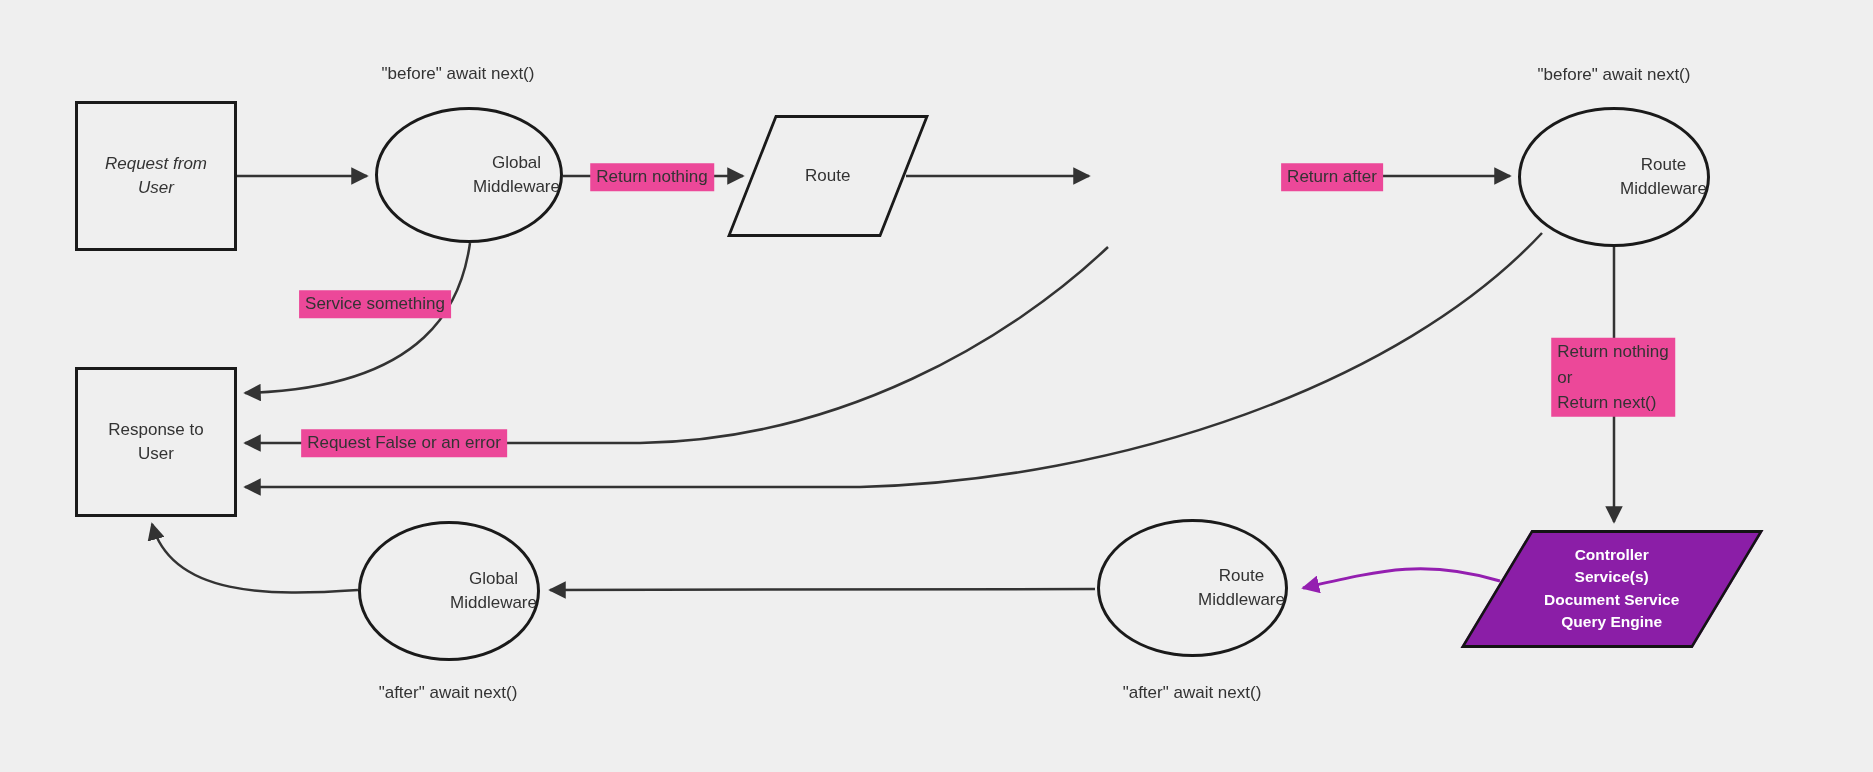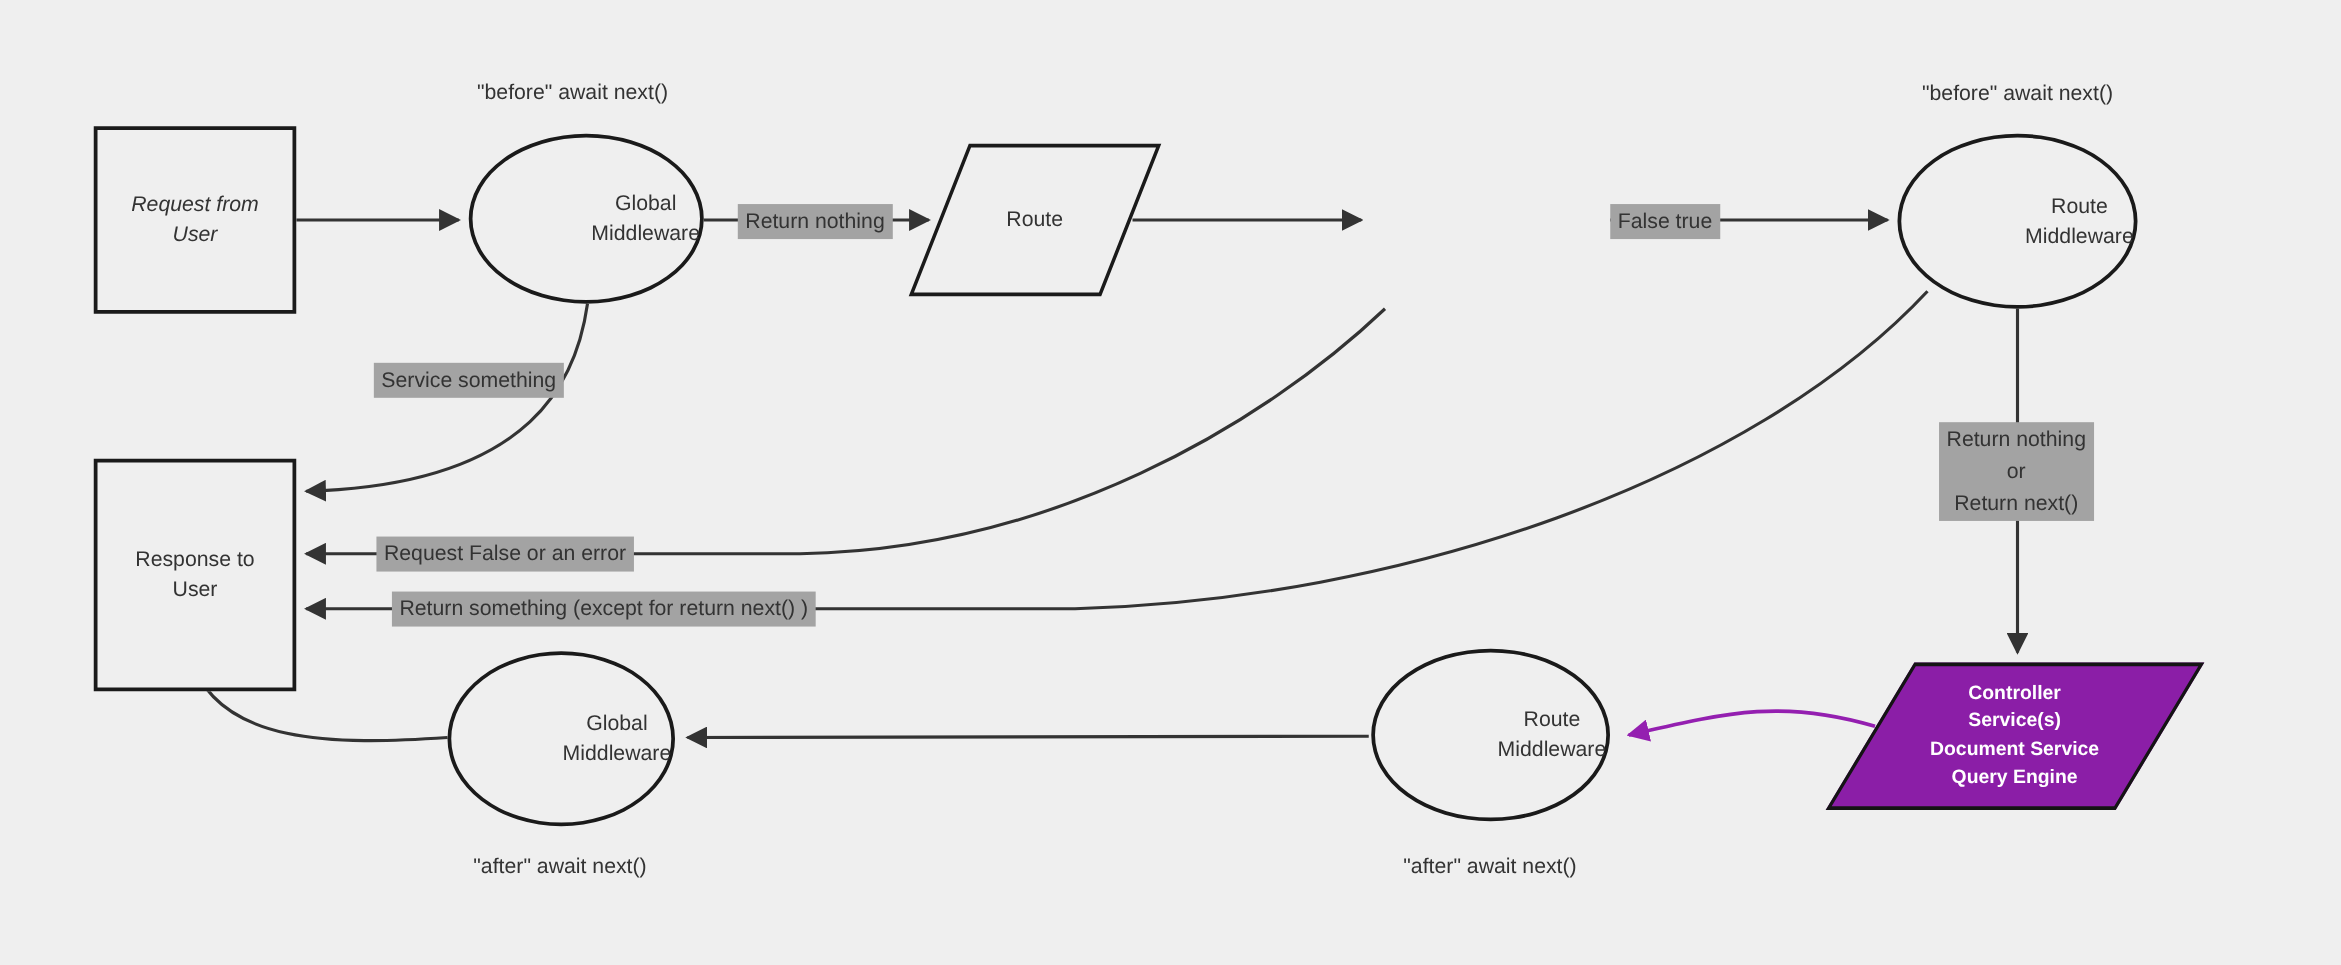--- a/index.html
+++ b/index.html
@@ -12,22 +12,22 @@
     position:absolute;display:flex;align-items:center;justify-content:center;
     text-align:center;border:3px solid #1a1a1a;box-sizing:border-box;
     font-size:17px;line-height:1.4;background:#efefef;
   }
   .ellipse{border-radius:50%;justify-content:flex-end;}
   .round{border-radius:28px;}
   .nl{white-space:pre-line;}
   .purple-node{background:#8b1ea7;border-color:#141414;}
   .purple-node .nl{color:#ffffff;font-weight:bold;font-size:15.5px;line-height:1.45;}
   .edge-label{
-    position:absolute;transform:translate(-50%,-50%);background:#a3a3a3;
-    padding:1px 6px;font-size:17px;white-space:pre-line;text-align:center;line-height:1.5;
+    position:absolute;transform:translate(-50%,-50%);background:#ec4899;
+    padding:1px 6px;font-size:17px;white-space:pre-line;line-height:1.5;
   }
   .anno{
     position:absolute;transform:translate(-50%,-50%);
     font-size:17px;white-space:nowrap;color:#333333;
   }
 </style>
 </head>
 <body>
 
 <div class="canvas">
@@ -69,21 +69,21 @@
   <div class="node" style="left:751px;top:115px;width:154px;height:122px;transform:skewX(-21.5deg);">
     <span class="nl" style="transform:skewX(21.5deg);">Route</span>
   </div>
 
 
   <div class="node ellipse" style="left:1518px;top:107px;width:192px;height:140px;">
     <span class="nl">Route
 Middleware</span>
   </div>
 
-  <div class="node" style="left:75px;top:367px;width:162px;height:186px;">
+  <div class="node" style="left:75px;top:367px;width:162px;height:150px;">
     <span class="nl">Response to
 User</span>
   </div>
 
   <div class="node purple-node" style="left:1496px;top:530px;width:232px;height:118px;transform:skewX(-31deg);">
     <span class="nl" style="transform:skewX(31deg);">Controller
 Service(s)
 Document Service
 Query Engine</span>
   </div>
@@ -93,27 +93,26 @@
 Middleware</span>
   </div>
 
   <div class="node ellipse" style="left:358px;top:521px;width:182px;height:140px;">
     <span class="nl">Global
 Middleware</span>
   </div>
 
   <div class="edge-label" style="left:652px;top:177px;">Return nothing</div>
 
-  <div class="edge-label" style="left:1332px;top:177px;">False true</div>
+  <div class="edge-label" style="left:1332px;top:177px;">Return after</div>
 
   <div class="edge-label" style="left:375px;top:304px;">Service something</div>
 
   <div class="edge-label" style="left:404px;top:443px;">Request False or an error</div>
 
-  <div class="edge-label" style="left:483px;top:487px;">Return something (except for return next() )</div>
 
   <div class="edge-label" style="left:1613px;top:377px;">Return nothing
 or
 Return next()</div>
 
   <div class="anno" style="left:458px;top:74px;">"before" await next()</div>
 
   <div class="anno" style="left:1614px;top:75px;">"before" await next()</div>
 
   <div class="anno" style="left:448px;top:693px;">"after" await next()</div>

